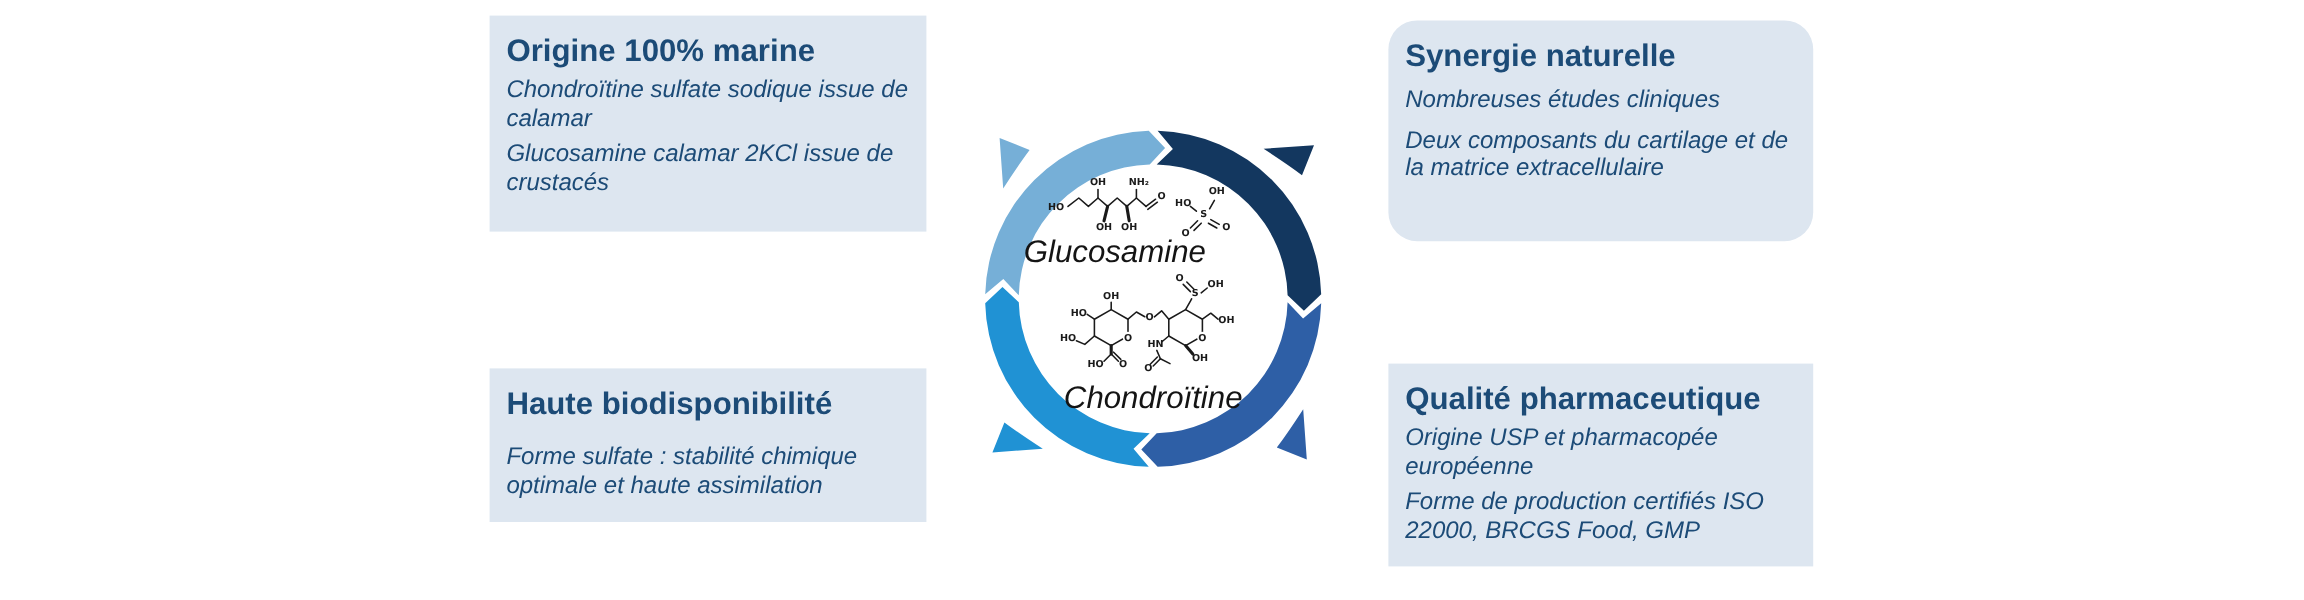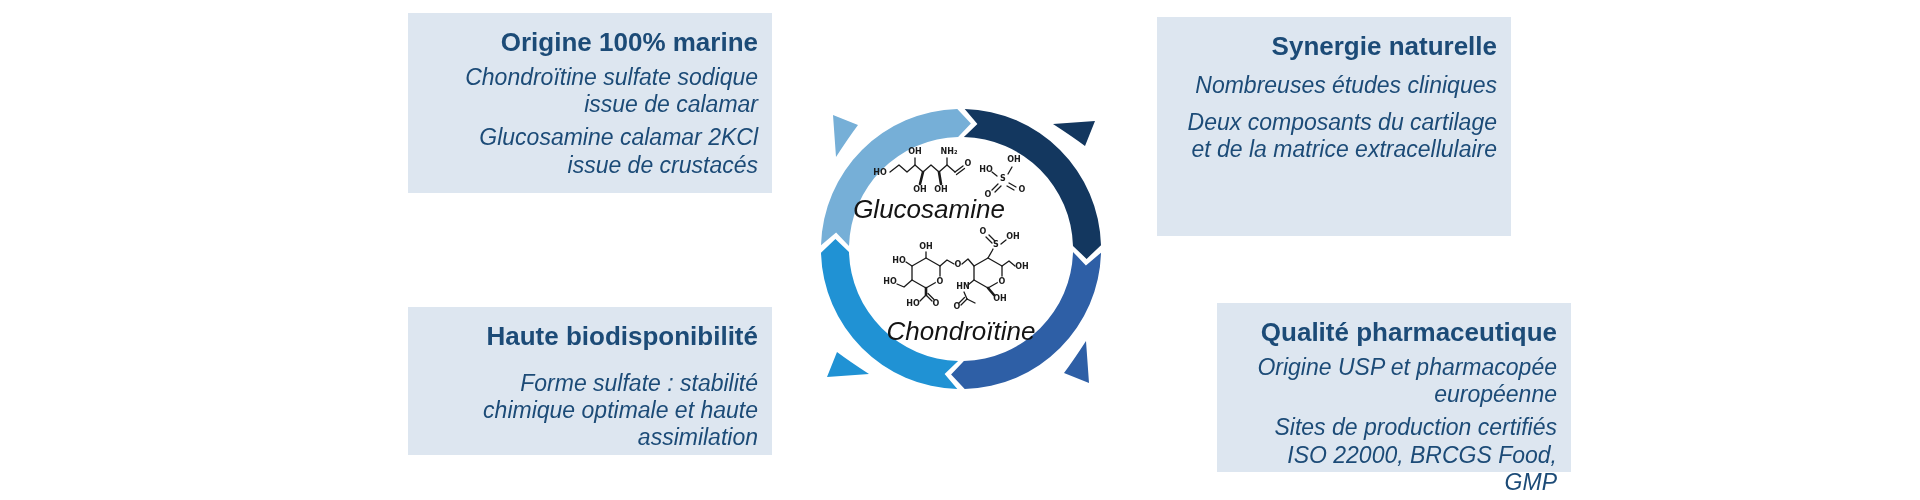--- a/index.html
+++ b/index.html
@@ -1,25 +1,25 @@
 <!DOCTYPE html>
 <html><head>
 <meta charset="utf-8">
 <style>
   html,body{margin:0;padding:0;background:#fff;}
   .canvas{position:relative;width:1920px;height:500px;background:#ffffff;
           font-family:"Liberation Sans",sans-serif;overflow:hidden;}
-  .box{position:absolute;background:#DDE6F0;color:#1C4B77;text-align:right;
+  .box{position:absolute;background:#DDE6F0;color:#1C4B77;text-align:left;
        padding:11px 14px;box-sizing:border-box;}
   .box h2{font-size:26px;line-height:1.2;margin:3px 0 6px;font-weight:bold;color:#1C4B77;}
-  .box p{font-style:italic;font-size:23px;line-height:1.18;margin:6px 0;color:#1C4B77;}
+  .box p{font-style:italic;font-size:20px;line-height:1.18;margin:6px 0;color:#1C4B77;}
   .box-tl{left:408px;top:13px;width:364px;height:180px;}
-  .box-tr{left:1157px;top:17px;width:354px;height:219px;}
-  .box-bl{left:408px;top:307px;width:364px;height:148px;}
-  .box-br{left:1217px;top:303px;width:354px;height:169px;}
+  .box-tr{left:1157px;top:17px;width:354px;height:184px;border-radius:24px;}
+  .box-bl{left:408px;top:307px;width:364px;height:128px;}
+  .box-br{left:1157px;top:303px;width:354px;height:169px;}
   .box-tr p{margin:10px 0;}
   .box-bl p{margin-top:18px;font-style:italic;}
   .cycle-svg{position:absolute;left:800px;top:60px;width:330px;height:380px;}
   .mol-label{font-size:26px;font-style:italic;fill:#141414;text-anchor:middle;
              font-family:"Liberation Sans",sans-serif;}
   .atom{font-size:8px;font-weight:600;fill:#1a1a1a;text-anchor:middle;
         font-family:"DejaVu Sans",sans-serif;}
   .bond{stroke:#1a1a1a;stroke-width:1.3;fill:none;stroke-linecap:round;stroke-linejoin:round;}
   .wedge{stroke-width:2.6;}
   .ring-o{fill:#ffffff;}
@@ -42,21 +42,21 @@
   </section>
 
   <section class="box box-bl">
     <h2>Haute biodisponibilité</h2>
     <p>Forme sulfate : stabilité chimique optimale et haute assimilation</p>
   </section>
 
   <section class="box box-br">
     <h2>Qualité pharmaceutique</h2>
     <p>Origine USP et pharmacopée européenne</p>
-    <p>Sites de production certifiés ISO 22000, BRCGS Food, GMP</p>
+    <p>Forme de production certifiés ISO 22000, BRCGS Food, GMP</p>
   </section>
 
   <svg class="cycle-svg" viewBox="800 60 330 380">
     <g id="arcs-g">
         <path d="M964.7,109.0 A140,140 0 0 1 1101.0,245.3 L1086.6,258.9 L1073.0,246.1 A112,112 0 0 0 963.9,137.0 L977.4,124.1 Z" fill="#13375F"></path>
         <path d="M1101.0,252.7 A140,140 0 0 1 964.7,389.0 L951.1,374.6 L963.9,361.0 A112,112 0 0 0 1073.0,251.9 L1085.9,265.4 Z" fill="#2E5FA6"></path>
         <path d="M957.3,389.0 A140,140 0 0 1 821.0,252.7 L835.4,239.1 L849.0,251.9 A112,112 0 0 0 958.1,361.0 L944.6,373.9 Z" fill="#2092D4"></path>
         <path d="M821.0,245.3 A140,140 0 0 1 957.3,109.0 L970.9,123.4 L958.1,137.0 A112,112 0 0 0 849.0,246.1 L836.1,232.6 Z" fill="#76AFD7"></path>
       </g>
     <g id="darts-g">

